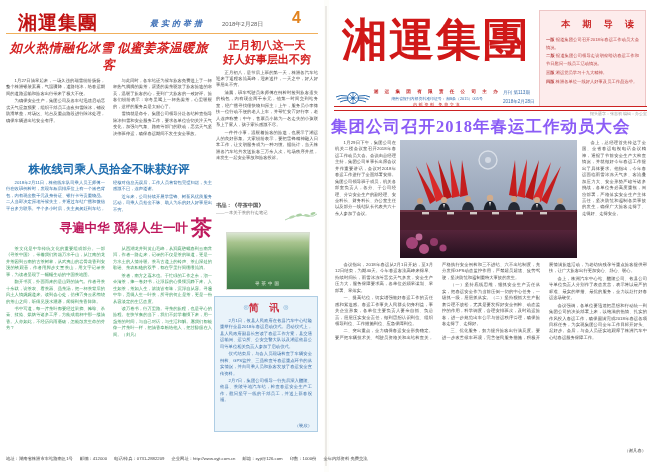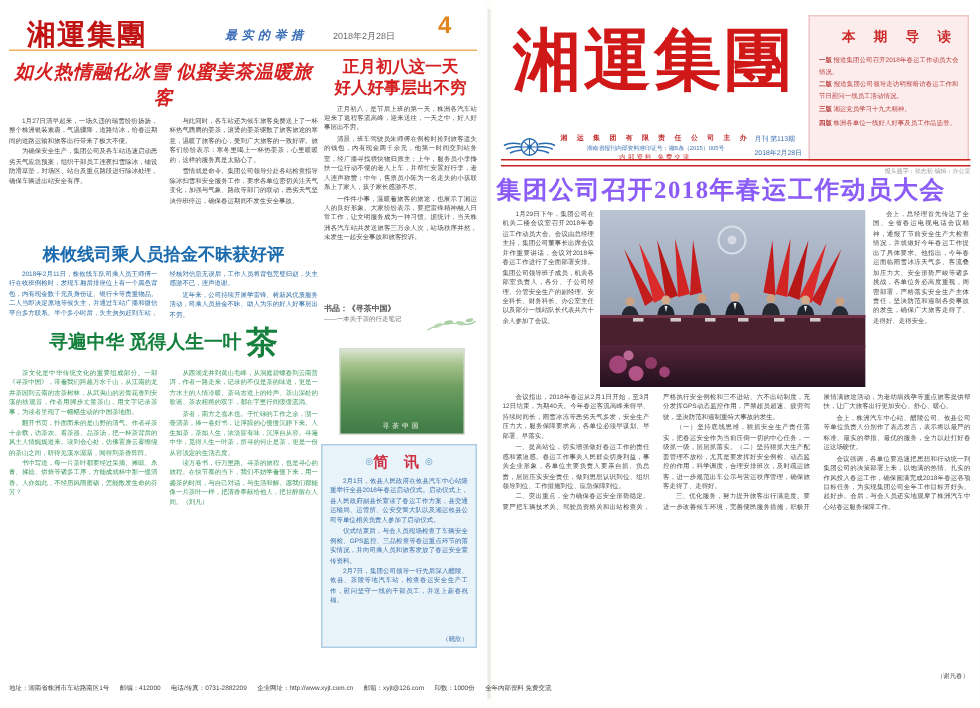--- a/index.html
+++ b/index.html
@@ -32,22 +32,22 @@
   .art-fire .body-txt{margin-top:4px;height:88px;color:#4a4a4a;}
 
   
   .art-zhuyou{position:absolute;left:6px;top:150px;width:206px;margin-top:12px;}
   .hl-blue{font-family:"Liberation Serif","DejaVu Serif",serif;font-weight:bold;color:#1a6aad;
            text-align:center;font-size:11.5px;}
   .art-zhuyou .body-txt{margin-top:3px;height:46px;color:#2e6da4;}
 
   
   .art-tea{position:absolute;left:6px;top:214px;width:206px;}
-  .hl-green{font-family:"Liberation Serif","DejaVu Serif",serif;font-weight:bold;color:#15803d;
-            text-align:center;font-size:12.5px;}
+  .hl-green{font-family:"Liberation Serif","DejaVu Serif",serif;font-weight:bold;color:#be185d;
+            text-align:right;font-size:12.5px;}
   .hl-green .big-cha{font-size:21px;vertical-align:-3px;}
   .art-tea .body-txt{margin-top:4px;height:204px;color:#3d9960;}
   .byline{text-align:right;font-size:4.3px;}
 
   
   .art-newyear{position:absolute;left:216px;top:38px;width:102px;}
   .hl-red2{font-family:"Liberation Serif","DejaVu Serif",serif;font-weight:bold;color:#d42020;
            text-align:center;font-size:11px;line-height:1.3;}
   .art-newyear .body-txt{margin-top:3px;height:128px;color:#4a4a4a;}
 

